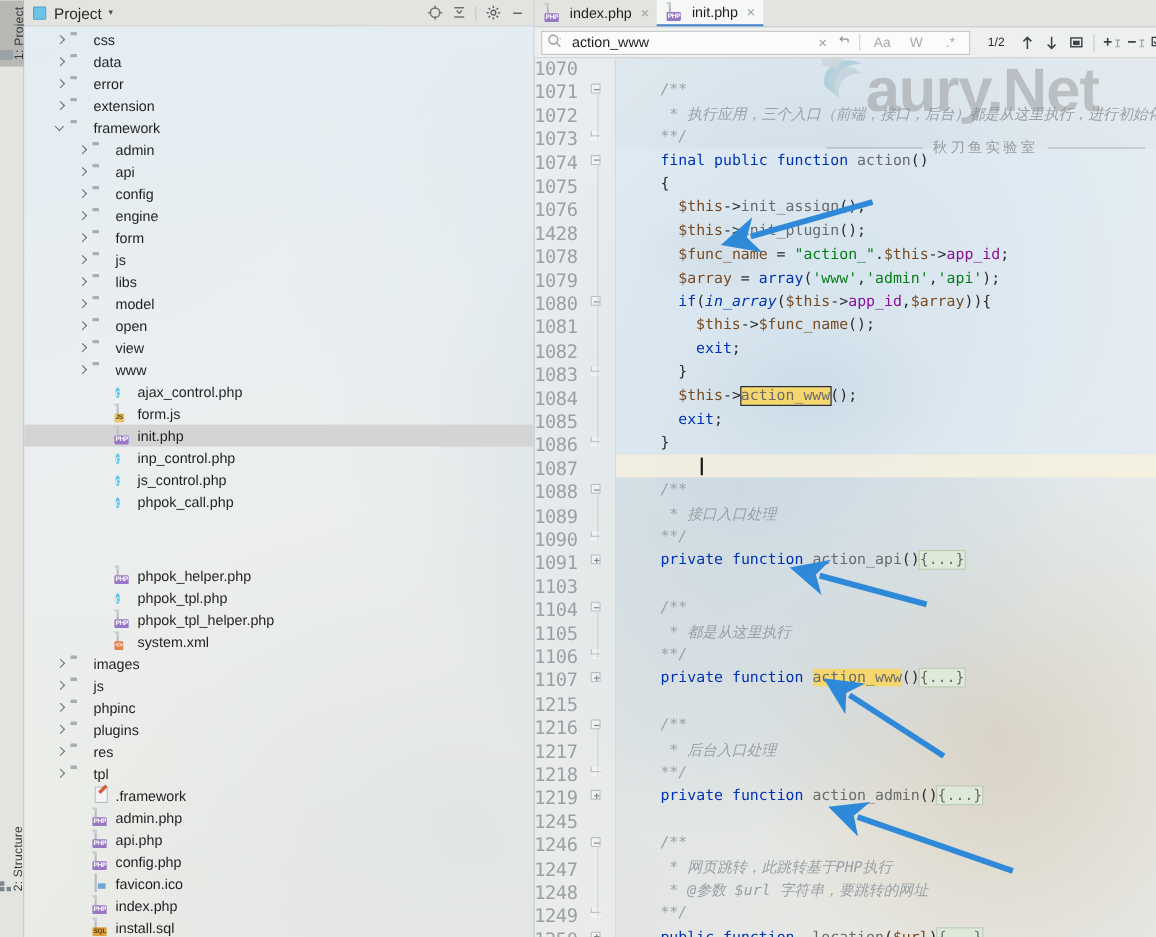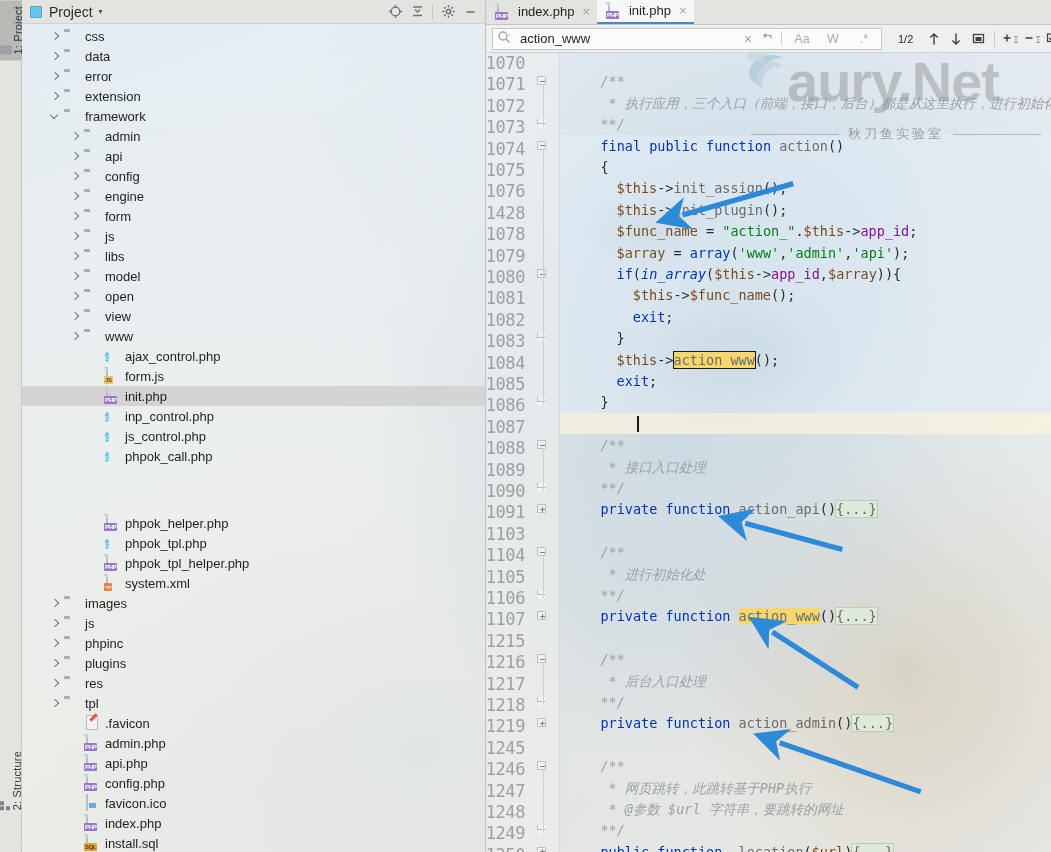--- a/index.html
+++ b/index.html
@@ -463,21 +463,21 @@
           <span>res</span>
         </div>
         <div class="row" style="padding-left: 28px;">
           <span class="arrow collapsed"></span>
           <span class="ic"><span class="ic-folder"></span></span>
           <span>tpl</span>
         </div>
         <div class="row" style="padding-left: 48px;">
           <span class="arrow"></span>
           <span class="ic"><span class="ic-htaccess"></span></span>
-          <span>.favicon</span>
+          <span>.framework</span>
         </div>
         <div class="row" style="padding-left: 48px;">
           <span class="arrow"></span>
           <span class="ic"><span class="ic-file"></span><span class="ic-badge bd-php">PHP</span></span>
           <span>admin.php</span>
         </div>
         <div class="row" style="padding-left: 48px;">
           <span class="arrow"></span>
           <span class="ic"><span class="ic-file"></span><span class="ic-badge bd-php">PHP</span></span>
           <span>api.php</span>
@@ -710,21 +710,21 @@
           <div class="cline" style="top: 338.4px;"><span class="t" style="padding-left: 40.4px;"><span class="punc">}</span></span></div>
           <div class="caretline" style="top: 359.8px;"></div>
           <div class="caret" style="top: 362.8px; left: 77px;"></div>
           <div class="cline" style="top: 359.8px;"><span class="t" style="padding-left: 40.4px;"></span></div>
           <div class="cline" style="top: 381.2px;"><span class="t" style="padding-left: 40.4px;"><span class="cmt">/**</span></span></div>
           <div class="cline" style="top: 402.6px;"><span class="t" style="padding-left: 48.5px;"><span class="cmt">* 接口入口处理</span></span></div>
           <div class="cline" style="top: 424px;"><span class="t" style="padding-left: 40.4px;"><span class="cmt">**/</span></span></div>
           <div class="cline" style="top: 445.4px;"><span class="t" style="padding-left: 40.4px;"><span class="kw">private function </span><span class="fn">action_api</span><span class="punc">()</span><span class="folded">{...}</span></span></div>
           <div class="cline" style="top: 466.8px;"><span class="t" style="padding-left: 8px;"></span></div>
           <div class="cline" style="top: 488.2px;"><span class="t" style="padding-left: 40.4px;"><span class="cmt">/**</span></span></div>
-          <div class="cline" style="top: 509.6px;"><span class="t" style="padding-left: 48.5px;"><span class="cmt">* 进行初始化处</span></span></div>
+          <div class="cline" style="top: 509.6px;"><span class="t" style="padding-left: 48.5px;"><span class="cmt">* 都是从这里执行</span></span></div>
           <div class="cline" style="top: 531px;"><span class="t" style="padding-left: 40.4px;"><span class="cmt">**/</span></span></div>
           <div class="cline" style="top: 552.4px;"><span class="t" style="padding-left: 40.4px;"><span class="kw">private function </span><span class="fn match">action_www</span><span class="punc">()</span><span class="folded">{...}</span></span></div>
           <div class="cline" style="top: 573.8px;"><span class="t" style="padding-left: 8px;"></span></div>
           <div class="cline" style="top: 595.2px;"><span class="t" style="padding-left: 40.4px;"><span class="cmt">/**</span></span></div>
           <div class="cline" style="top: 616.6px;"><span class="t" style="padding-left: 48.5px;"><span class="cmt">* 后台入口处理</span></span></div>
           <div class="cline" style="top: 638px;"><span class="t" style="padding-left: 40.4px;"><span class="cmt">**/</span></span></div>
           <div class="cline" style="top: 659.4px;"><span class="t" style="padding-left: 40.4px;"><span class="kw">private function </span><span class="fn">action_admin</span><span class="punc">()</span><span class="folded">{...}</span></span></div>
           <div class="cline" style="top: 680.8px;"><span class="t" style="padding-left: 8px;"></span></div>
           <div class="cline" style="top: 702.2px;"><span class="t" style="padding-left: 40.4px;"><span class="cmt">/**</span></span></div>
           <div class="cline" style="top: 723.6px;"><span class="t" style="padding-left: 48.5px;"><span class="cmt">* 网页跳转，此跳转基于PHP执行</span></span></div>

